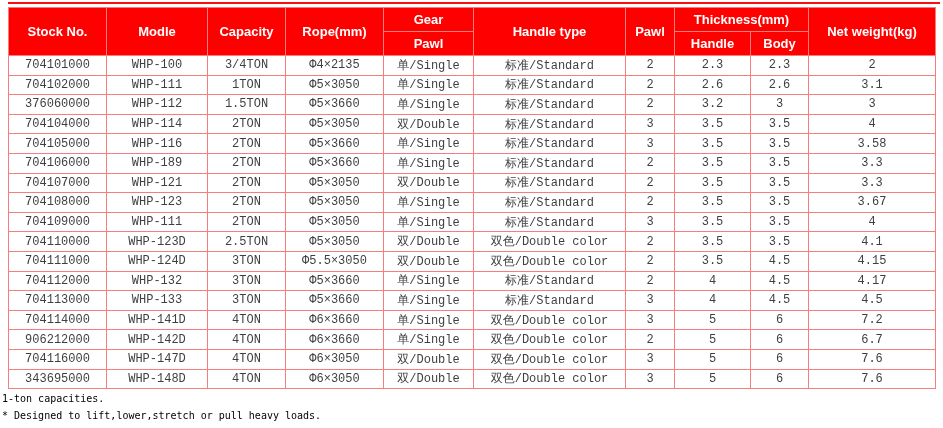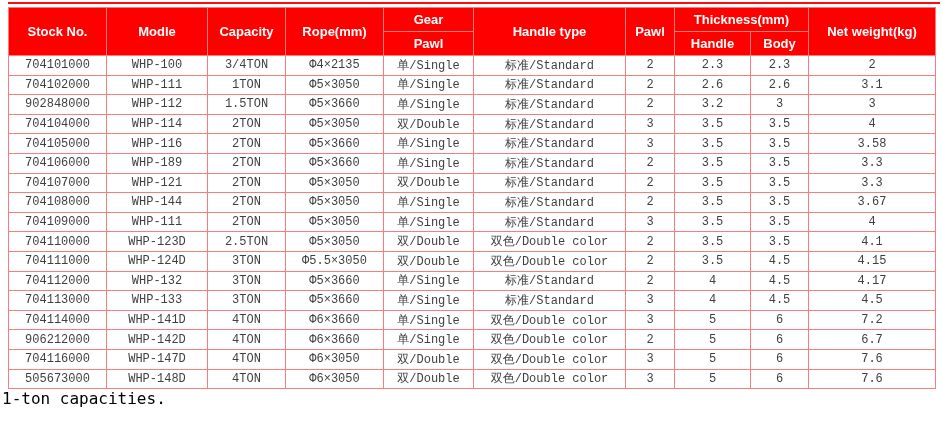--- a/index.html
+++ b/index.html
@@ -35,21 +35,21 @@
   table.spec thead tr{height:24px;}
   table.spec tbody tr{height:19.6px;font-family:Liberation Mono, monospace;}
   table.spec tbody td{
     color:var(--body-text,#3f3f3f);
     font-size:12px;font-weight:normal;background:#ffffff;
   }
 
   .footer{
     position:absolute;left:2px;top:390px;width:939px;
     font-family:"DejaVu Sans Mono",monospace;
-    font-size:16px;color:#000000;line-height:17px;
+    font-size:10px;color:#000000;line-height:17px;
   }
 </style>
 </head>
 <body>
 
 <div class="top-line"></div>
 
 <table class="spec">
   <colgroup>
     <col style="width:98px">
@@ -100,21 +100,21 @@
         <td>1TON</td>
         <td>Φ5×3050</td>
         <td>单/Single</td>
         <td>标准/Standard</td>
         <td>2</td>
         <td>2.6</td>
         <td>2.6</td>
         <td>3.1</td>
       </tr>
       <tr>
-        <td>902848000</td>
+        <td>376060000</td>
         <td>WHP-112</td>
         <td>1.5TON</td>
         <td>Φ5×3660</td>
         <td>单/Single</td>
         <td>标准/Standard</td>
         <td>2</td>
         <td>3.2</td>
         <td>3</td>
         <td>3</td>
       </tr>
@@ -161,21 +161,21 @@
         <td>Φ5×3050</td>
         <td>双/Double</td>
         <td>标准/Standard</td>
         <td>2</td>
         <td>3.5</td>
         <td>3.5</td>
         <td>3.3</td>
       </tr>
       <tr>
         <td>704108000</td>
-        <td>WHP-144</td>
+        <td>WHP-123</td>
         <td>2TON</td>
         <td>Φ5×3050</td>
         <td>单/Single</td>
         <td>标准/Standard</td>
         <td>2</td>
         <td>3.5</td>
         <td>3.5</td>
         <td>3.67</td>
       </tr>
       <tr>
@@ -268,29 +268,30 @@
         <td>4TON</td>
         <td>Φ6×3050</td>
         <td>双/Double</td>
         <td>双色/Double color</td>
         <td>3</td>
         <td>5</td>
         <td>6</td>
         <td>7.6</td>
       </tr>
       <tr>
-        <td>505673000</td>
+        <td>343695000</td>
         <td>WHP-148D</td>
         <td>4TON</td>
         <td>Φ6×3050</td>
         <td>双/Double</td>
         <td>双色/Double color</td>
         <td>3</td>
         <td>5</td>
         <td>6</td>
         <td>7.6</td>
       </tr>
     </tbody>
 </table>
 
 <div class="footer">
   <div>1-ton capacities.</div>
+  <div>* Designed to lift,lower,stretch or pull heavy loads.</div>
 </div>
 
 </body></html>

